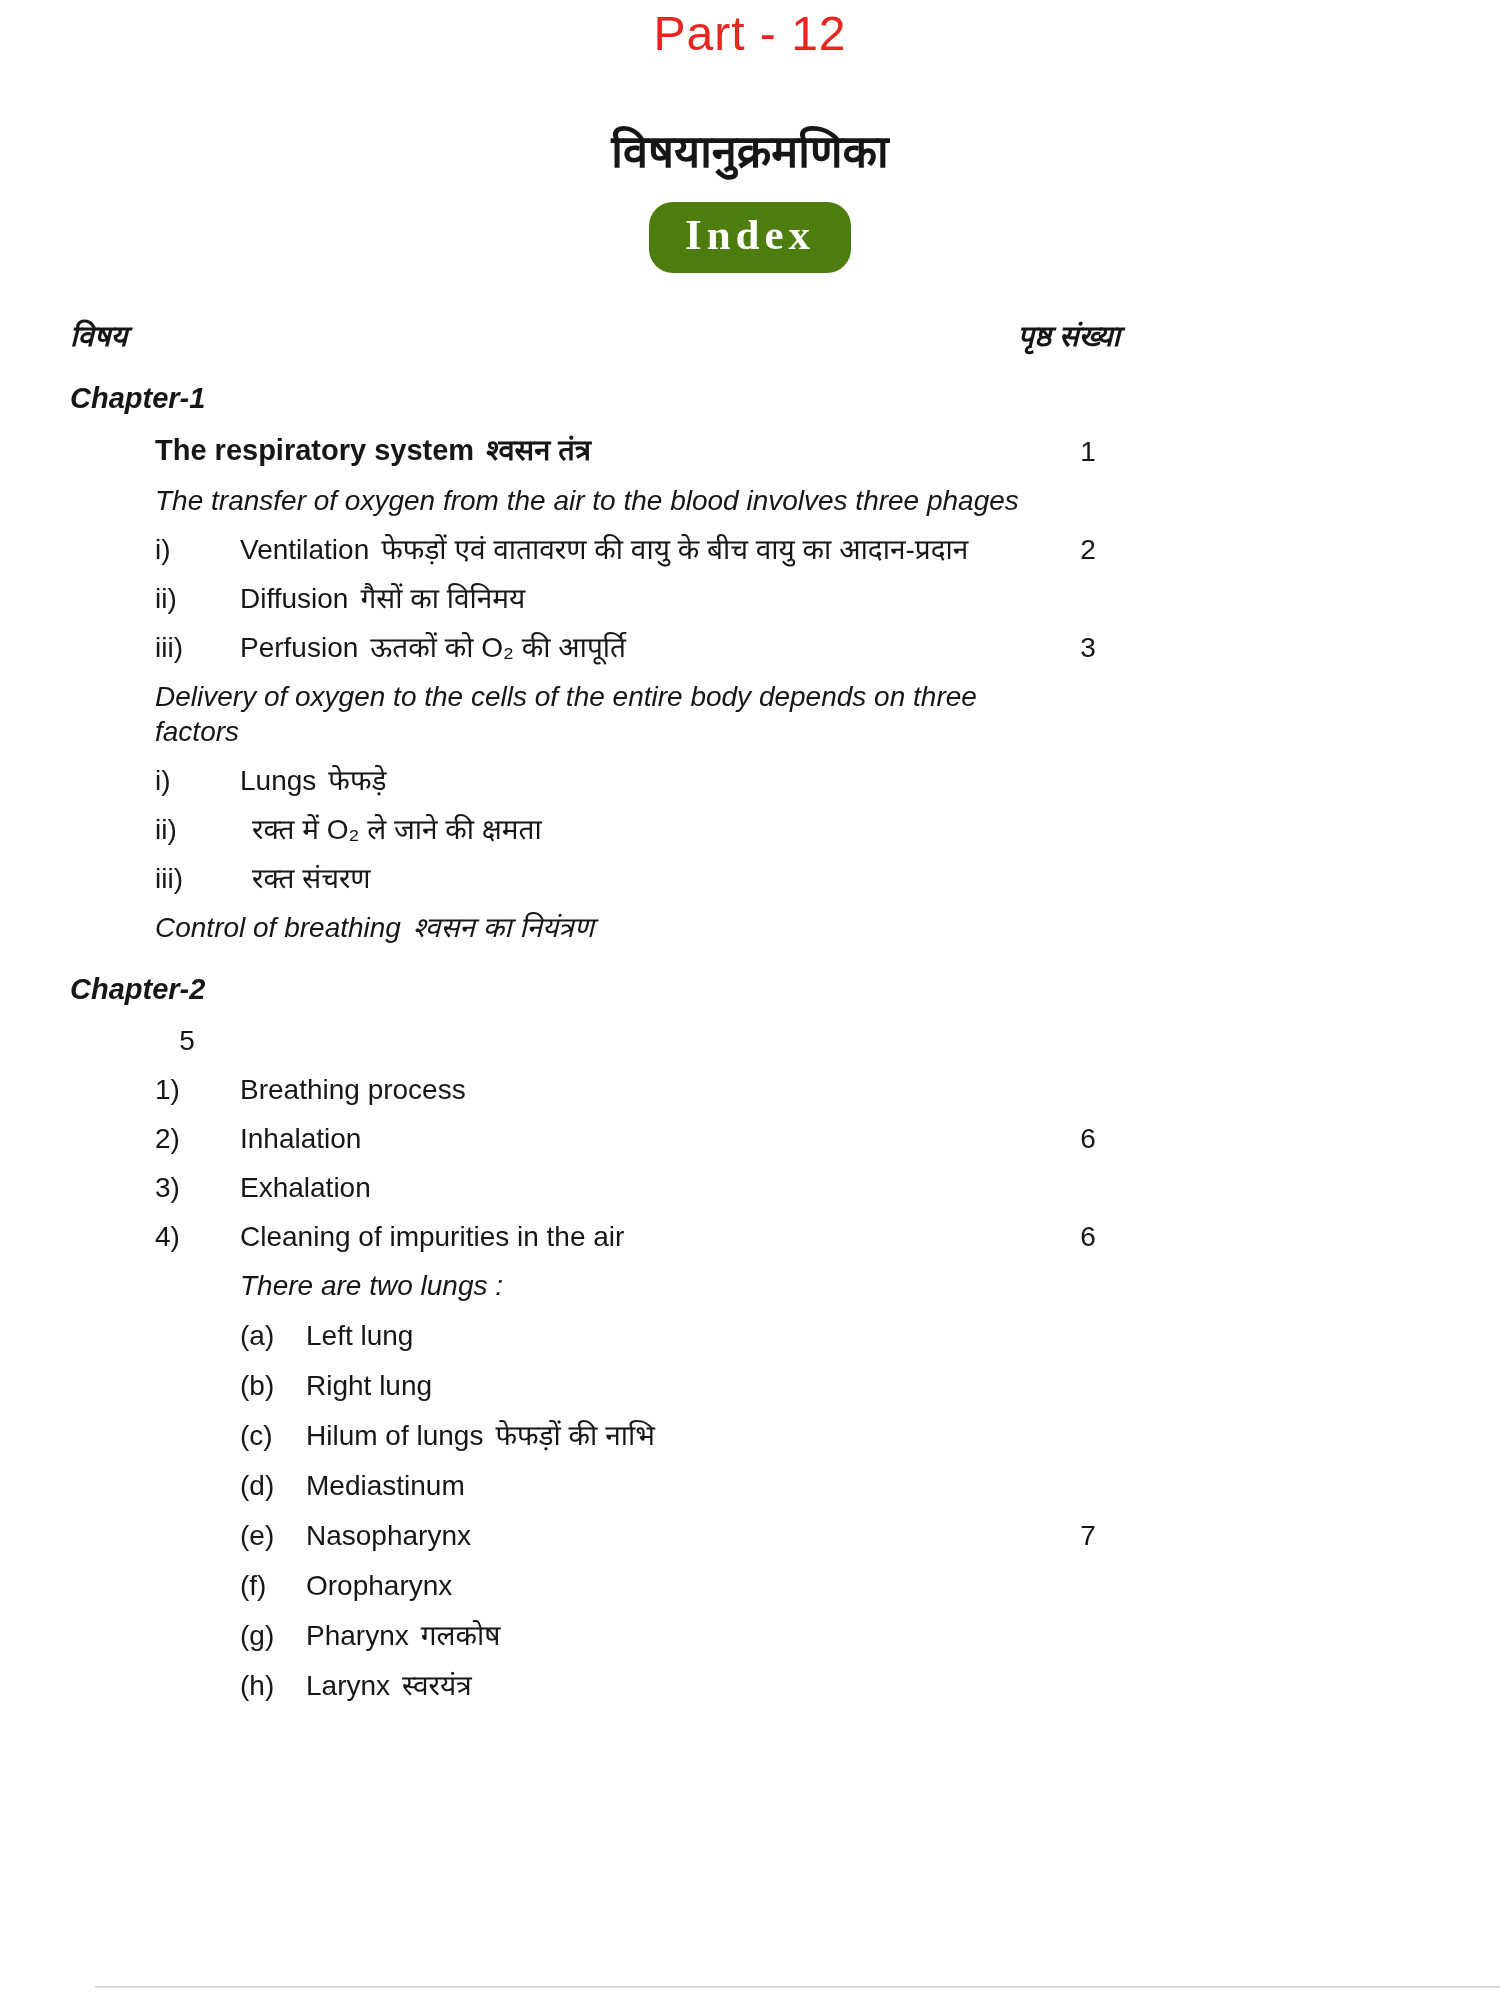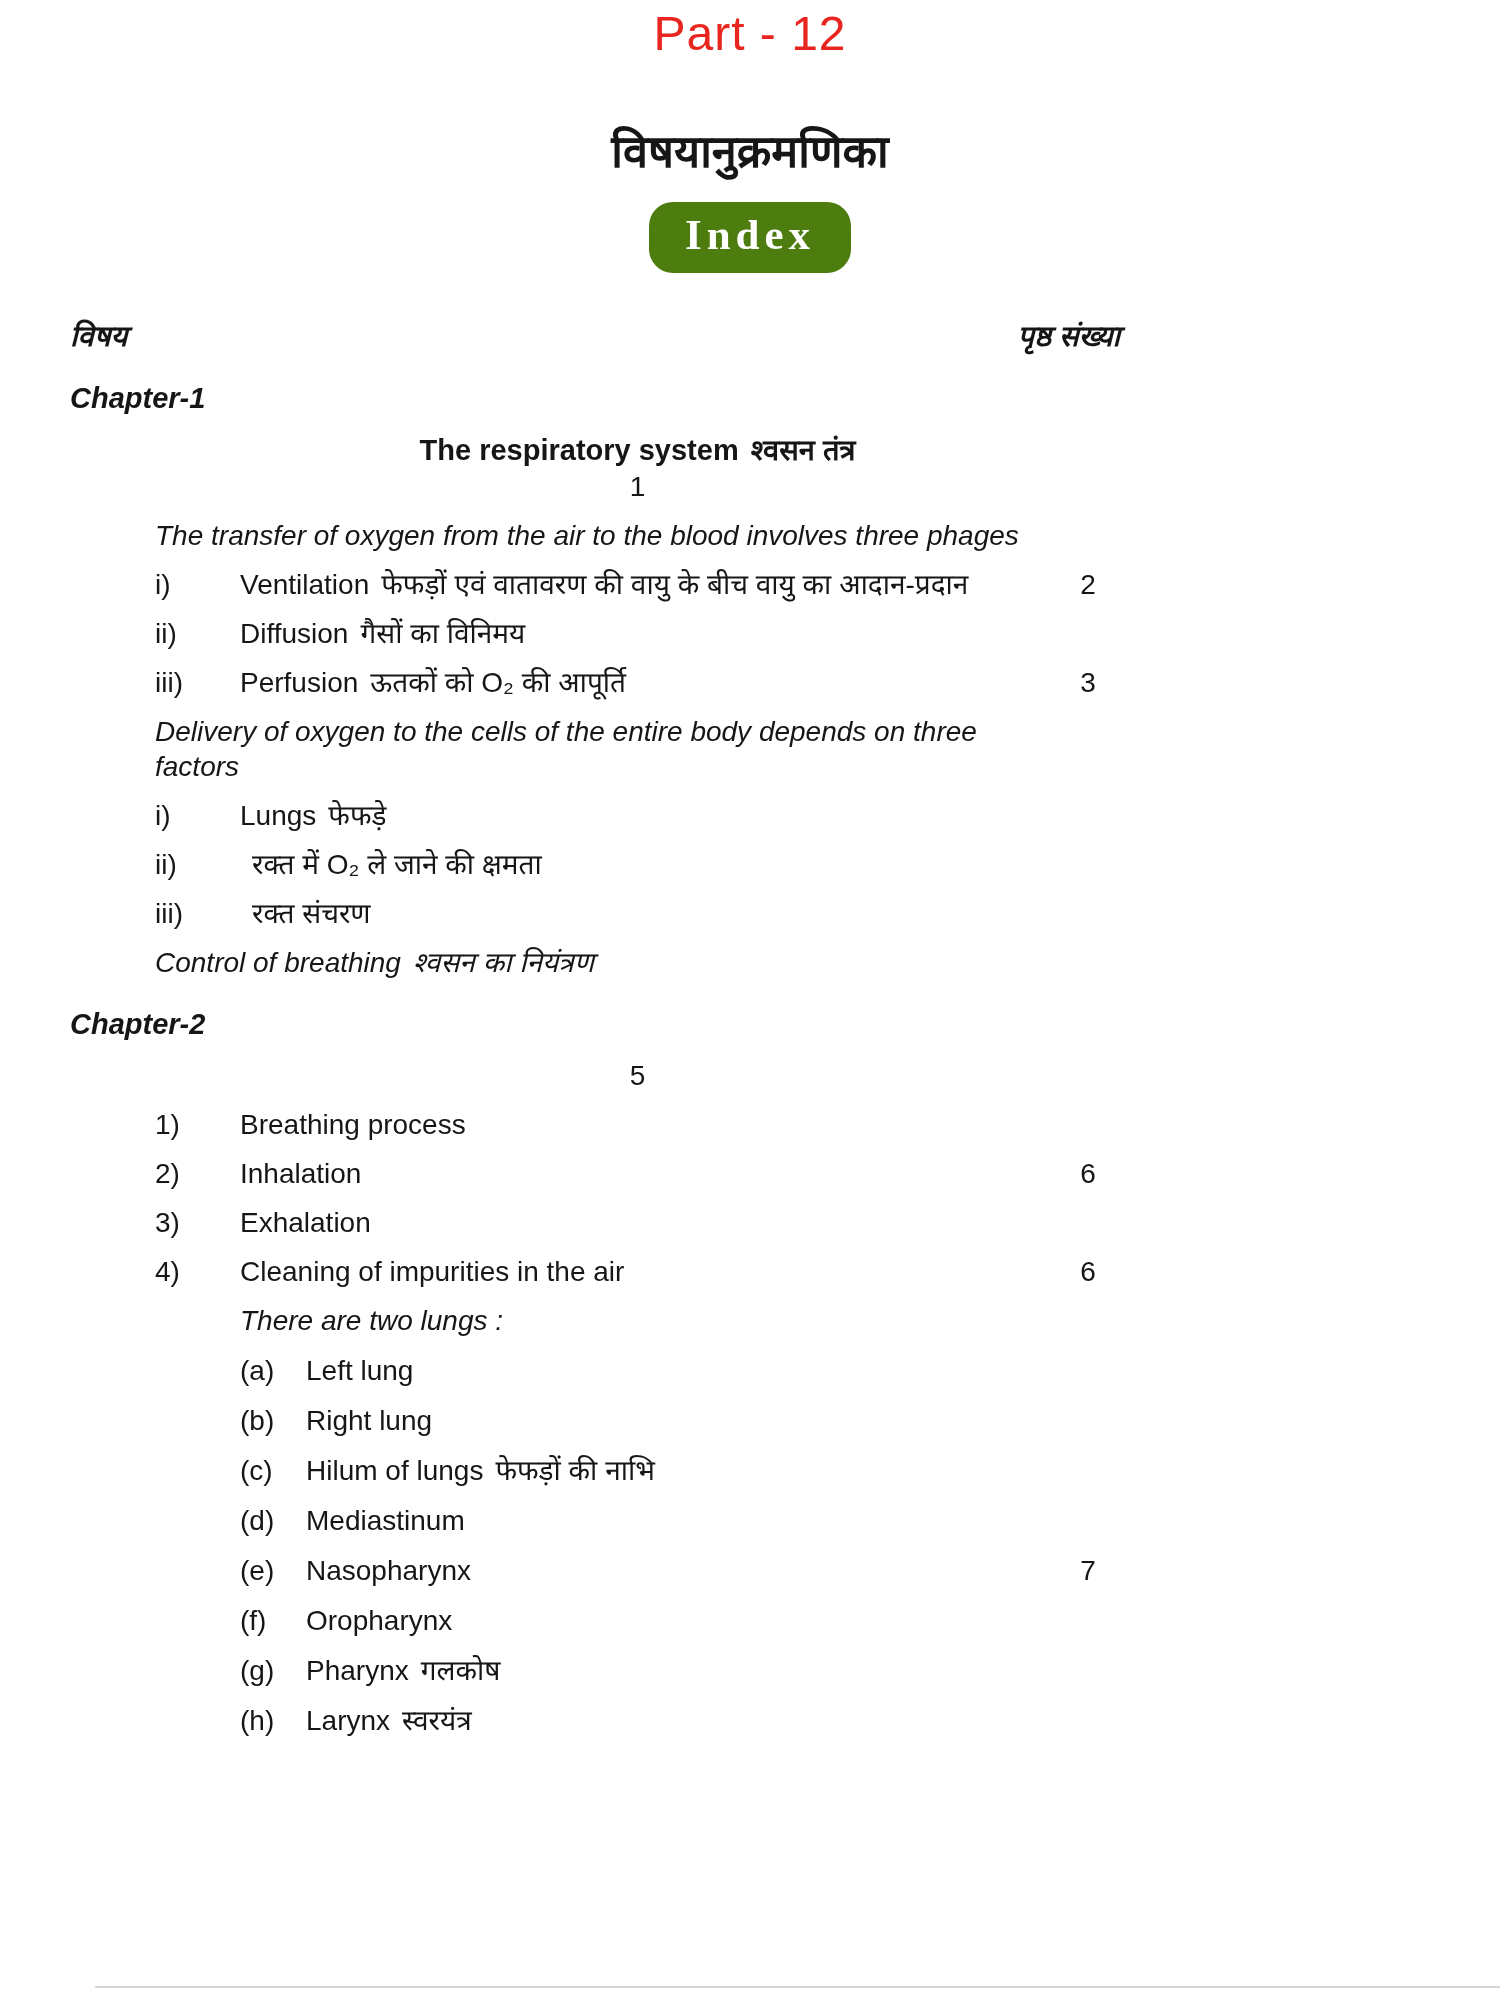--- a/index.html
+++ b/index.html
@@ -46,31 +46,31 @@
     justify-content:space-between;
     align-items:baseline;
     margin-top:42px;
     font-style:italic;
     font-weight:bold;
     font-size:29px;
   }
   .toc { margin-top:10px; }
   .row {
     display:flex;
-    align-items:center;
+    align-items:flex-end;
     font-size:28px;
     line-height:1.25;
   }
   .row .text   { flex:1; }
   .row .hi     { margin-left:12px; }
   .row .pageno { flex:none; width:64px; text-align:center; font-size:28px; }
 
   .chapter { margin-top:26px; font-weight:bold; font-style:italic; font-size:29px; }
 
-  .section { margin-top:16px; padding-left:85px;flex-direction:column; }
+  .section { margin-top:16px; padding-left:85px; }
   .section .text { font-weight:bold; font-size:29px; }
 
   .note { margin-top:14px; padding-left:85px; }
   .note .text { font-style:italic; }
 
   .item { margin-top:14px; padding-left:85px; }
   .item .marker { flex:none; width:85px; }
 
   .note2 { margin-top:14px; padding-left:170px; }
   .note2 .text { font-style:italic; }

